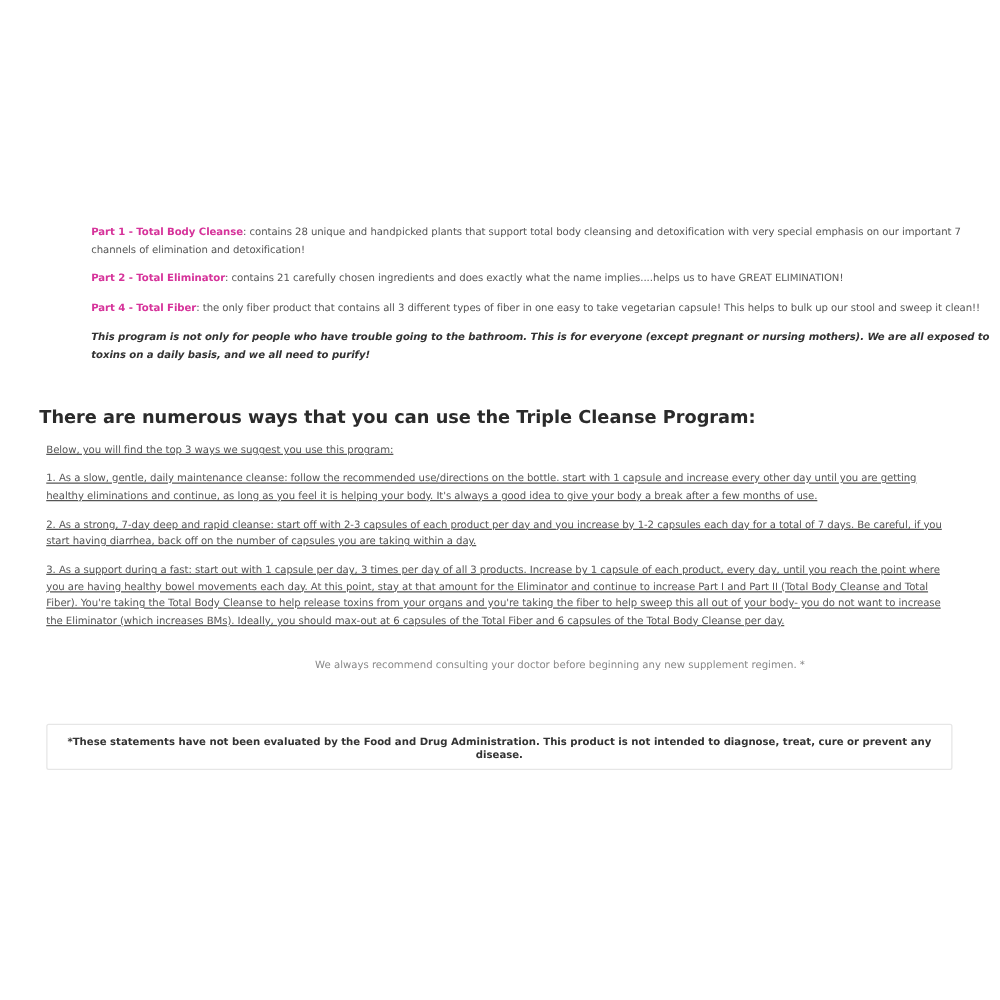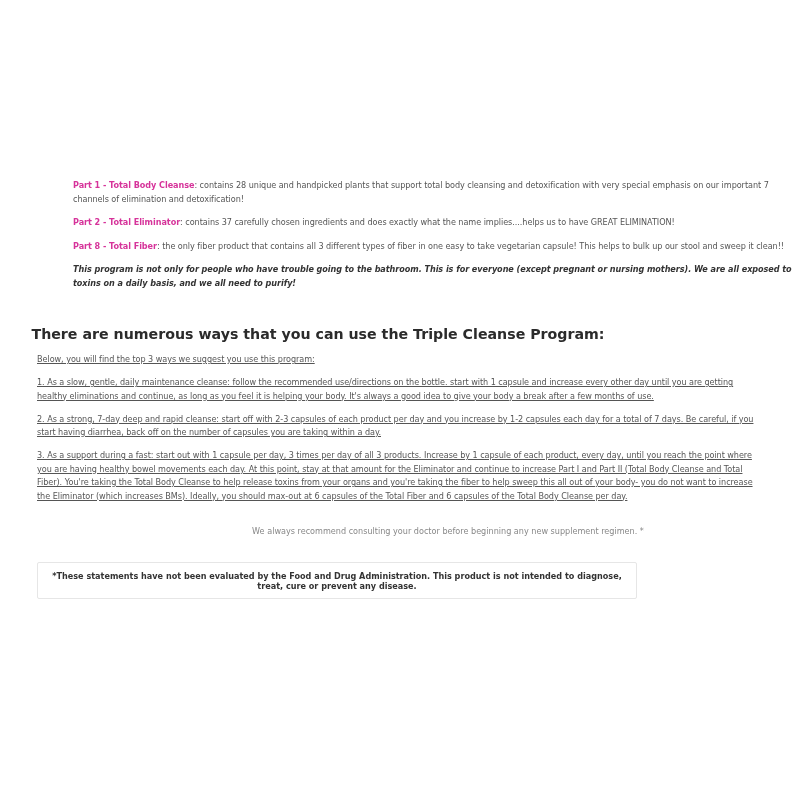--- a/index.html
+++ b/index.html
@@ -68,22 +68,22 @@
       width: 800px;
       top: 526px;
       text-align: center;
       font-size: 8.1px;
       color: #888888;
       padding-left: 48px;
     }
     .disclaimer-box {
       position: absolute;
       left: 37px;
-      top: 562px;
-      width: 600px;
+      top: 579px;
+      width: 725px;
       height: 37px;
       border: 1px solid #e6e6e6;
       border-radius: 2px;
       box-sizing: border-box;
       display: flex;
       align-items: center;
       justify-content: center;
     }
     .disclaimer-text {
       font-size: 8.1px;
@@ -93,24 +93,24 @@
     }
   </style>
 </head>
 <body>
 
 <div class="content">
   <p class="part">
     <span class="part-label">Part 1 - Total Body Cleanse</span><span>: contains 28 unique and handpicked plants that support total body cleansing and detoxification with very special emphasis on our important 7 channels of elimination and detoxification!</span>
   </p>
   <p class="part">
-    <span class="part-label">Part 2 - Total Eliminator</span><span>: contains 37 carefully chosen ingredients and does exactly what the name implies....helps us to have GREAT ELIMINATION!</span>
+    <span class="part-label">Part 2 - Total Eliminator</span><span>: contains 21 carefully chosen ingredients and does exactly what the name implies....helps us to have GREAT ELIMINATION!</span>
   </p>
   <p class="part">
-    <span class="part-label">Part 8 - Total Fiber</span><span>: the only fiber product that contains all 3 different types of fiber in one easy to take vegetarian capsule! This helps to bulk up our stool and sweep it clean!!</span>
+    <span class="part-label">Part 4 - Total Fiber</span><span>: the only fiber product that contains all 3 different types of fiber in one easy to take vegetarian capsule! This helps to bulk up our stool and sweep it clean!!</span>
   </p>
   <p class="emphasis">This program is not only for people who have trouble going to the bathroom. This is for everyone (except pregnant or nursing mothers). We are all exposed to toxins on a daily basis, and we all need to purify!</p>
 </div>
 
 <h2>There are numerous ways that you can use the Triple Cleanse Program:</h2>
 
 <div class="ways">
   <p>Below, you will find the top 3 ways we suggest you use this program:</p>
   <p>1. As a slow, gentle, daily maintenance cleanse: follow the recommended use/directions on the bottle. start with 1 capsule and increase every other day until you are getting healthy eliminations and continue, as long as you feel it is helping your body. It's always a good idea to give your body a break after a few months of use.</p>
   <p>2. As a strong, 7-day deep and rapid cleanse: start off with 2-3 capsules of each product per day and you increase by 1-2 capsules each day for a total of 7 days. Be careful, if you start having diarrhea, back off on the number of capsules you are taking within a day.</p>

